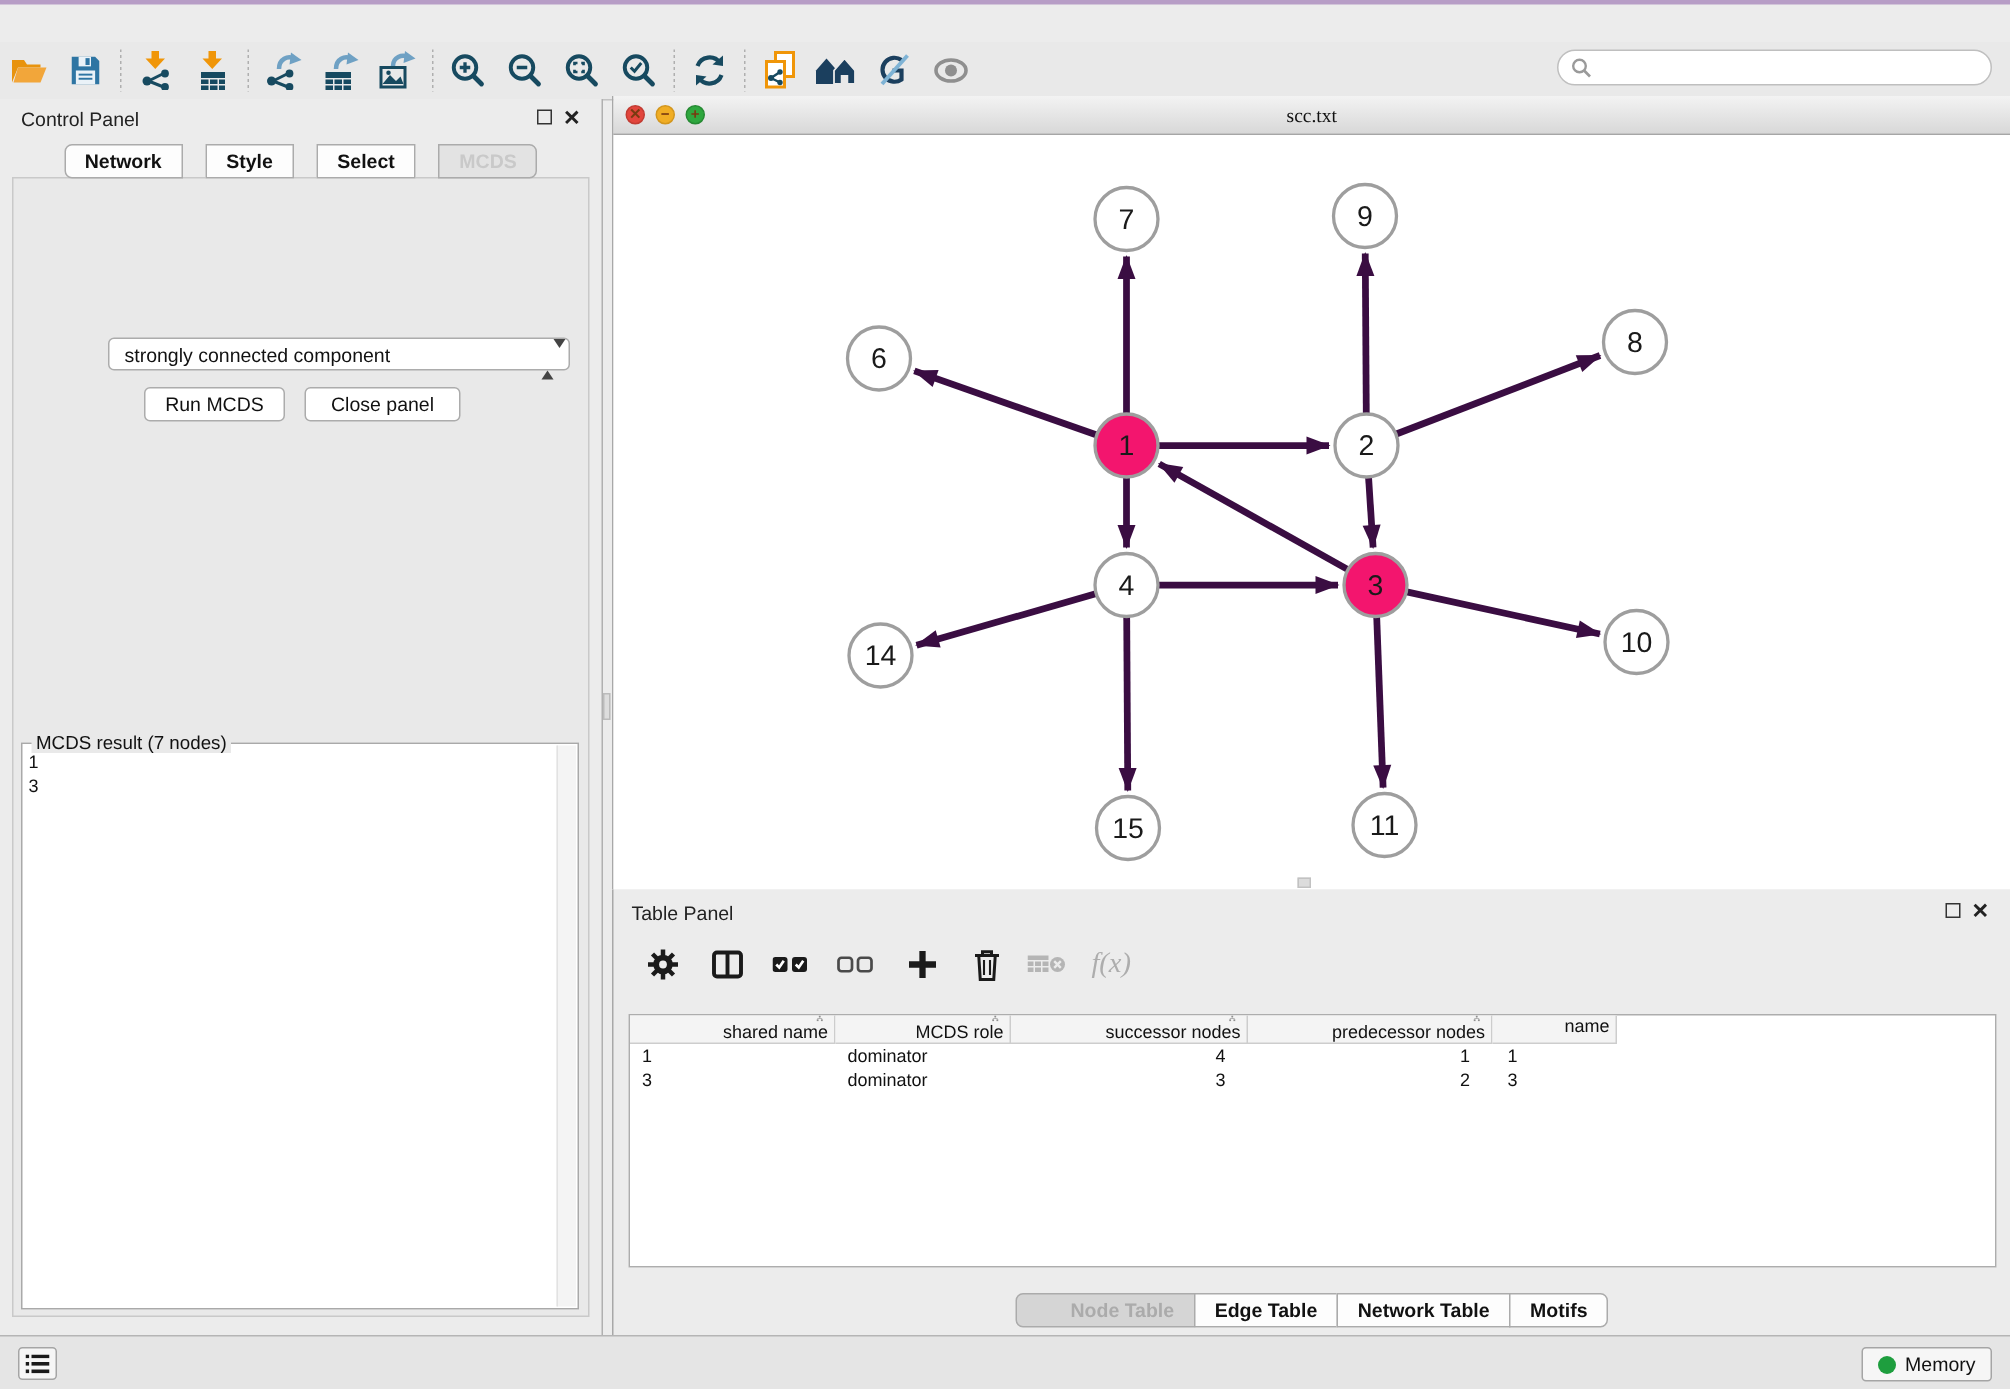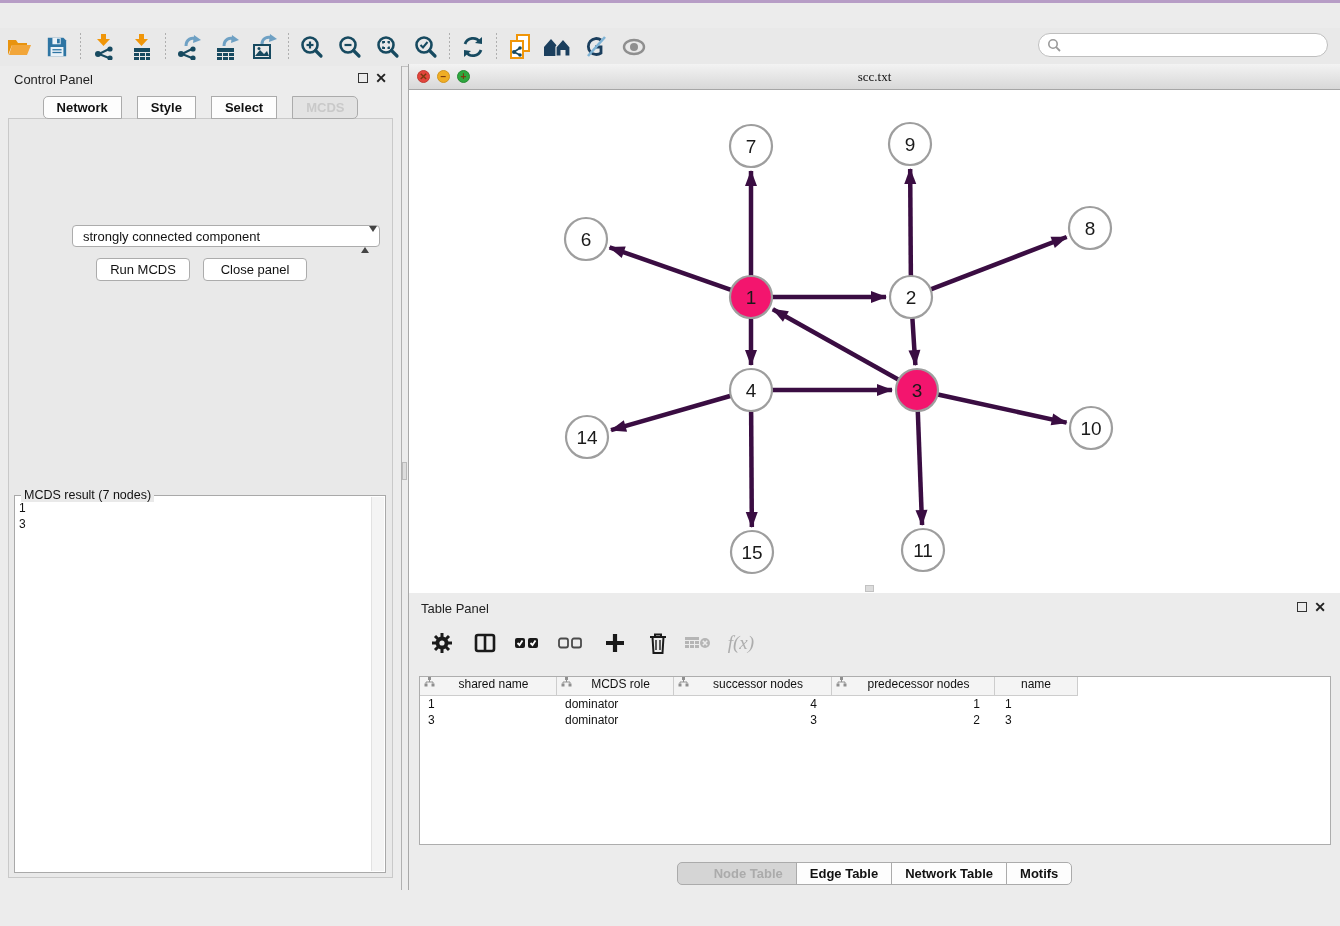--- a/index.html
+++ b/index.html
@@ -65,21 +65,21 @@
   
   .table-panel{position:absolute;left:408px;top:593px;width:932px;height:297px;background:#ECECEC;
                border-left:1px solid #A8A8A8;box-sizing:border-box;}
   .tp-head{position:absolute;left:0;top:0;width:100%;height:26px;}
   .tp-toolbar{position:absolute;left:10px;top:28px;height:44px;display:flex;align-items:center;gap:9px;}
   .tpbtn{width:34px;height:34px;display:flex;align-items:center;justify-content:flex-end;}
   .fx{font-family:"Liberation Serif",serif;font-style:italic;font-size:19px;color:#ADADAD;}
   .tp-table{position:absolute;left:10px;top:83px;width:912px;height:169px;background:#fff;border:1px solid #ADADAD;box-sizing:border-box;}
   .th-row{display:flex;height:19px;}
   .th-cell{background:#F4F4F4;border-right:1px solid #CDCDCD;border-bottom:1px solid #CDCDCD;
-           display:flex;align-items:flex-start;font-size:12px;box-sizing:border-box;padding:0 4px;}
+           display:flex;align-items:flex-end;font-size:12px;box-sizing:border-box;padding:0 4px;flex-direction:column;}
   .th-cell .lbl{flex:1;text-align:center;}
   .t-row{display:flex;height:16px;font-size:12px;line-height:16px;}
   .t-cell{box-sizing:border-box;}
   .al{padding-left:8px;text-align:left;}
   .ar{padding-right:15px;text-align:right;}
   .tp-tabs{position:absolute;left:0;top:269px;width:100%;display:flex;justify-content:center;}
   .tab.selected-gray{background:#D5D5D5;color:#ABABAB;padding-left:36px;}
   
   .status-bar{position:absolute;left:0;top:890px;width:1340px;height:36px;background:#E5E5E5;border-top:1px solid #B5B5B5;box-sizing:border-box;}
   .list-btn{position:absolute;left:12px;top:7px;width:26px;height:22px;background:#F6F6F6;border:1px solid #A5A5A5;
@@ -478,14 +478,32 @@
     </div>
 
     <div class="tp-tabs">
       <div class="tab selected-gray">Node Table</div>
       <div class="tab">Edge Table</div>
       <div class="tab">Network Table</div>
       <div class="tab">Motifs</div>
     </div>
   </div>
 
+  <div class="status-bar">
+    <div class="list-btn">
+      <svg width="16" height="13" viewBox="0 0 16 13">
+        <g fill="#1A1A1A">
+            <rect x="0" y="0" width="2.4" height="2.4"></rect>
+            <rect x="4" y="0" width="12" height="2.4"></rect>
+        <rect x="0" y="5" width="2.4" height="2.4"></rect>
+            <rect x="4" y="5" width="12" height="2.4"></rect>
+        <rect x="0" y="10" width="2.4" height="2.4"></rect>
+            <rect x="4" y="10" width="12" height="2.4"></rect>
+          </g>
+      </svg>
+    </div>
+    <div class="mem-btn">
+      <span class="mem-dot"></span>
+      <span>Memory</span>
+    </div>
+  </div>
 
 </div>
 
 </body></html>

